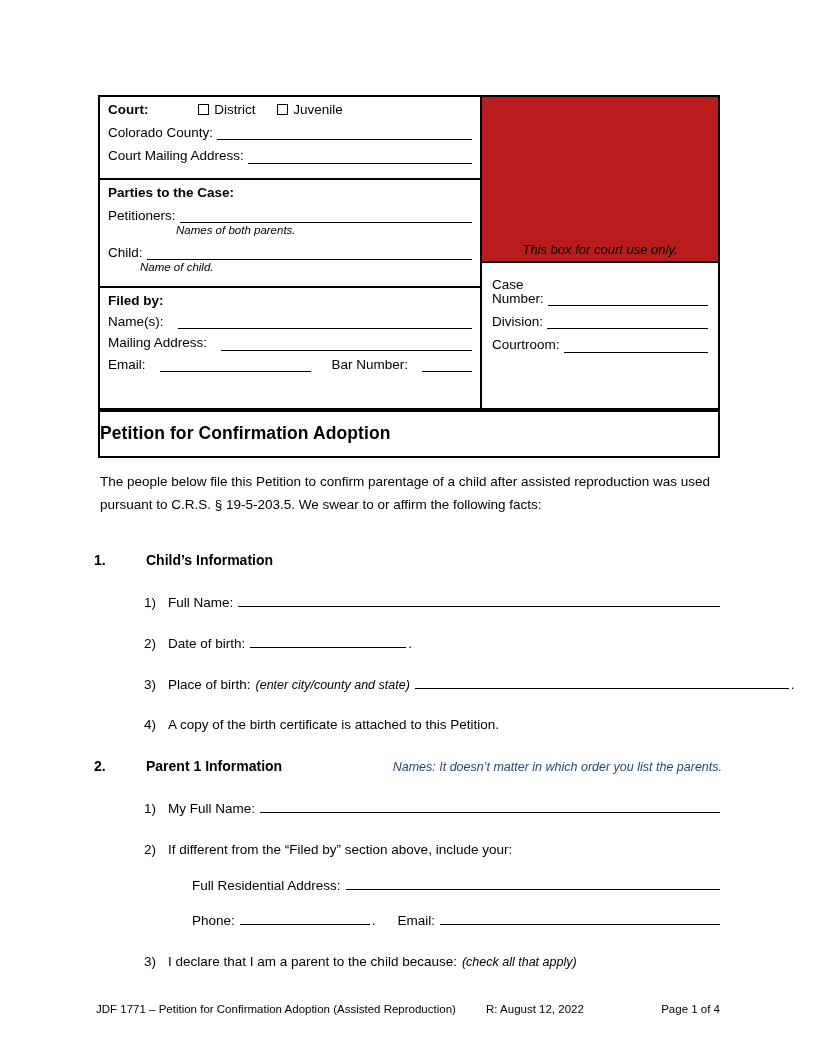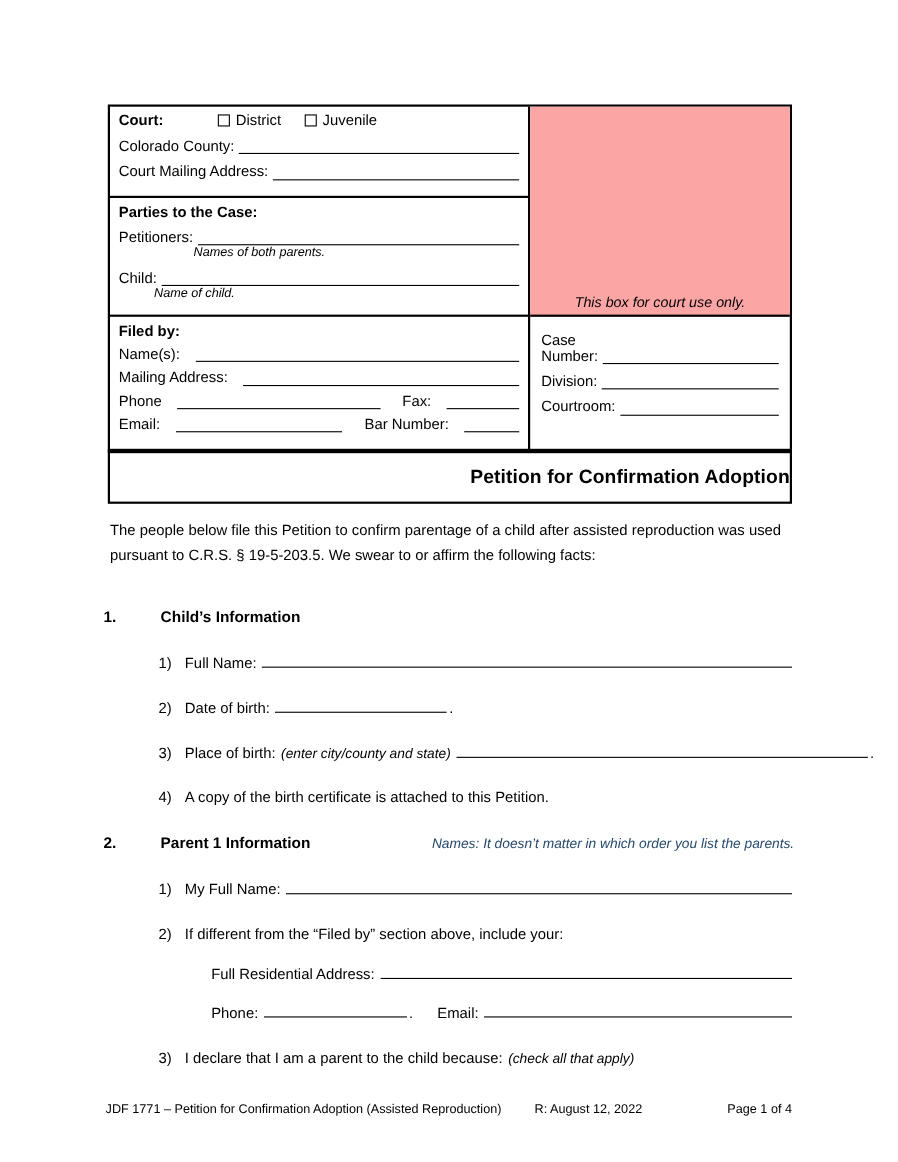--- a/index.html
+++ b/index.html
@@ -51,22 +51,22 @@
     padding: 6px 8px 8px 8px;
     box-sizing: border-box;
   }
   .cap-cell.b-bottom { border-bottom: 2px solid #000; }
 
   .court-row { height: 83px; }
   .parties-row { height: 108px; }
   .filed-row { height: 122px; }
 
   .courtuse {
-    background: #fca5a5;
-    height: 191px;
+    background: #b91c1c;
+    height: 166px;
     border-bottom: 2px solid #000;
     position: relative;
     box-sizing: border-box;
   }
   .courtuse-label {
     position: absolute;
     left: 0; right: 0;
     bottom: 4px;
     text-align: center;
     font-style: italic;
@@ -129,21 +129,21 @@
   .titlebox {
     position: absolute;
     left: 98px;
     top: 408px;
     width: 622px;
     height: 50px;
     border: 2px solid #000;
     box-sizing: border-box;
     display: flex;
     align-items: center;
-    justify-content: flex-end;
+    justify-content: flex-start;
   }
   .titlebox h1 {
     margin: 0;
     font-size: 17.5px;
     font-weight: bold;
     letter-spacing: 0.1px;
   }
 
   
   .intro {
@@ -277,26 +277,20 @@
           <div class="row-line tight">
             <span class="lbl">Name(s):</span>
             <span class="fill"></span>
           </div>
 
           <div class="row-line tight">
             <span class="lbl">Mailing Address:</span>
             <span class="fill"></span>
           </div>
 
-          <div class="row-line tight">
-            <span class="lbl">Phone</span>
-            <span class="fill"></span>
-            <span class="lbl" style="margin-left:10px">Fax:</span>
-            <span class="fill fixed-fax"></span>
-          </div>
 
           <div class="row-line tight">
             <span class="lbl">Email:</span>
             <span class="fill"></span>
             <span class="lbl" style="margin-left:10px">Bar Number:</span>
             <span class="fill fixed-bar"></span>
           </div>
         </div>
       </div>
 

